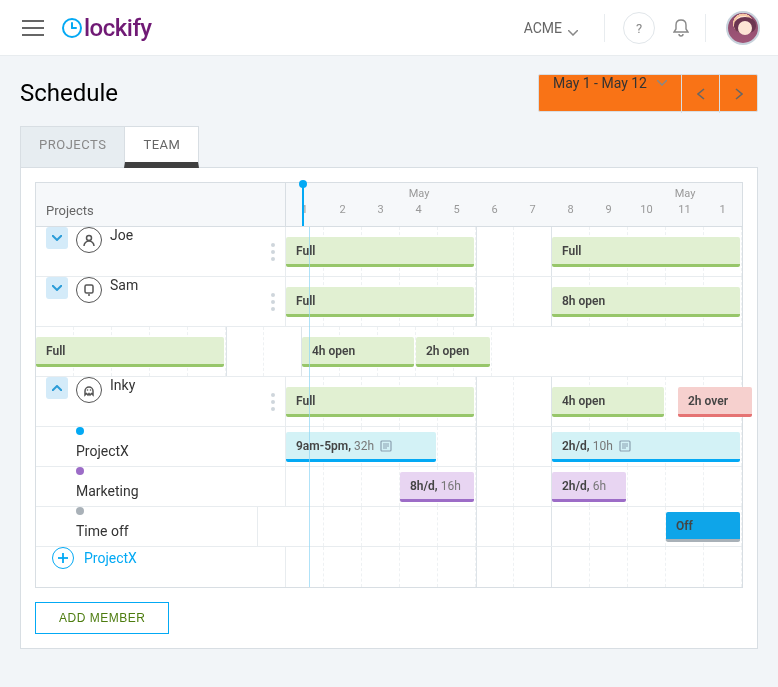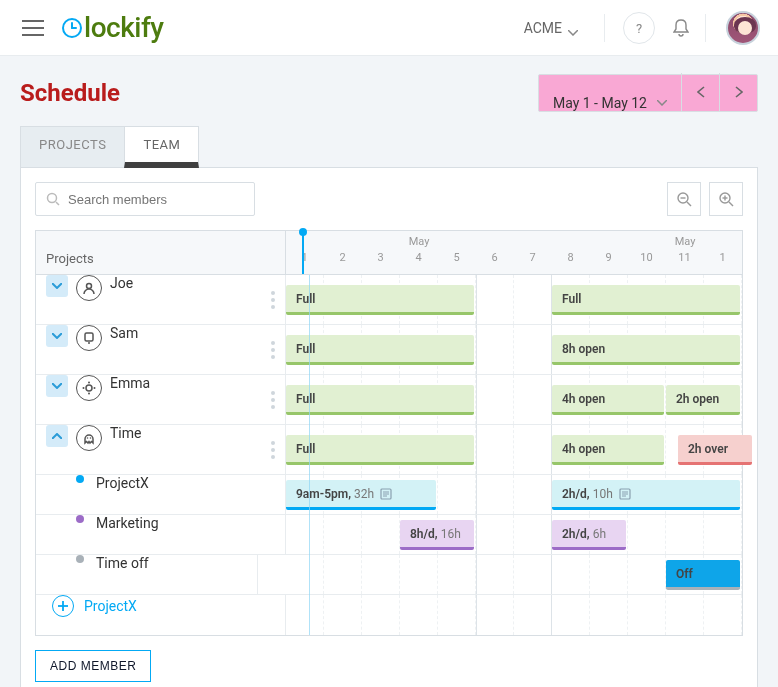--- a/index.html
+++ b/index.html
@@ -1,35 +1,35 @@
 <!DOCTYPE html>
 <html><head>
 <meta charset="utf-8">
 <style>
 * { box-sizing: border-box; margin: 0; padding: 0; }
 body { font-family: -apple-system, BlinkMacSystemFont, "Segoe UI", Roboto, sans-serif; background: #f2f5f8; width: 778px; height: 687px; overflow: hidden; color: #333; }
 .topbar { height: 56px; background: #fff; display: flex; align-items: center; padding: 0 18px; border-bottom: 1px solid #e8ecef; }
 .hamburger { cursor: pointer; padding: 4px; }
 .hamburger svg { display: block; }
-.logo { margin-left: 14px; color: #4d7c0f; font-size: 28px; font-weight: 500; letter-spacing: -0.5px; display: flex; align-items: center; }
+.logo { margin-left: 14px; color: #701a75; font-size: 24px; font-weight: 500; letter-spacing: -0.5px; display: flex; align-items: center; }
 .logo .clock { display: inline-block; width: 20px; height: 20px; border: 2.5px solid #03a9f4; border-radius: 50%; position: relative; margin-right: 2px; vertical-align: middle; }
 .logo .clock::before { content: ""; position: absolute; left: 7px; top: 2px; width: 2px; height: 7px; background: #03a9f4; border-radius: 1px; }
 .logo .clock::after { content: ""; position: absolute; left: 7px; top: 7px; width: 6px; height: 2px; background: #03a9f4; border-radius: 1px; }
 .spacer { flex: 1; }
 .workspace { color: #666; font-size: 14px; display: flex; align-items: flex-end; gap: 6px; cursor: pointer; margin-right: 18px; }
 .iconbtn { width: 32px; height: 32px; border: 1px solid #e1e6ea; border-radius: 50%; display: flex; align-items: center; justify-content: center; cursor: pointer; color: #777; margin-left: 10px; background: #fff; }
 .sep { width: 1px; height: 28px; background: #e8ecef; margin: 0 8px; }
 .avatar { width: 34px; height: 34px; border-radius: 50%; background: radial-gradient(circle at 50% 35%, #fde4d5 30%, #f5c6a5 32%, #f5c6a5 40%, transparent 41%), linear-gradient(#8b4a6b, #a05678); position: relative; margin-left: 12px; cursor: pointer; overflow: hidden; border: 2px solid #c7d2dc; }
 .avatar::before { content: ""; position: absolute; left: 6px; top: 4px; width: 22px; height: 16px; background: #6b3550; border-radius: 50% 50% 40% 40%; }
 .avatar::after { content: ""; position: absolute; left: 10px; top: 8px; width: 14px; height: 14px; background: #fde4d5; border-radius: 50%; }
 
 .page { padding: 18px 20px; }
 .pageheader { display: flex; align-items: center; margin-bottom: 14px; }
-.pagetitle { font-size: 24px; color: #b91c1c; font-weight: 700; }
-.daterange { display: flex; align-items: flex-end; border: 1px solid #d8dee3; background: #f9a8d4; border-radius: 2px; height: 38px; }
+.pagetitle { font-size: 24px; color: #000000; font-weight: 400; }
+.daterange { display: flex; align-items: flex-start; border: 1px solid #d8dee3; background: #f97316; border-radius: 2px; height: 38px; }
 .daterange .label { padding: 0 14px; font-size: 14px; color: #333; display: flex; align-items: center; gap: 10px; cursor: pointer; }
 .daterange .nav { width: 38px; height: 38px; display: flex; align-items: center; justify-content: center; border-left: 1px solid #d8dee3; cursor: pointer; color: #666; }
 
 .tabs { display: flex; }
 .tab { padding: 10px 18px; font-size: 13px; color: #888; letter-spacing: 0.5px; background: #e7edf1; border: 1px solid #d8dee3; cursor: pointer; }
 .tab.active { background: #fff; border-bottom: 6px solid #404040; color: #666; }
 .tab:first-child { border-right: none; }
 
 .panel { background: #fff; border: 1px solid #d8dee3; margin-top: -1px; padding: 14px; }
 .toolbar { display: flex; align-items: center; gap: 8px; margin-bottom: 14px; }
@@ -65,30 +65,30 @@
 
 .bar { position: absolute; top: 10px; height: 30px; border-radius: 2px; display: flex; align-items: center; padding: 0 10px; font-size: 12px; color: #444; font-weight: 600; }
 .bar.green { background: #e1f0d2; border-bottom: 3px solid #97c66a; }
 .bar.red { background: #f6d0ce; border-bottom: 3px solid #e57373; }
 .bar.cyan { background: #d3f2f6; border-bottom: 3px solid #03a9f4; }
 .bar.violet { background: #e8d5f2; border-bottom: 3px solid #9c6cc7; }
 .bar.grey { background: #0ea5e9; border-bottom: 3px solid #a9b1b8; }
 .bar .light { font-weight: 400; color: #777; margin-left: 3px; }
 .bar .note-icon { margin-left: 6px; color: #8aa0b0; }
 
-.subrow .namecell { padding-left: 40px; }
+.subrow .namecell { padding-left: 40px; flex-direction: column; }
 .dot { width: 8px; height: 8px; border-radius: 50%; display: inline-block; margin-right: 4px; }
 .dot.cyan { background: #03a9f4; }
 .dot.violet { background: #9c6cc7; }
 .dot.grey { background: #a9b1b8; }
 
 .addproject { display: flex; align-items: center; gap: 10px; color: #03a9f4; font-size: 14px; cursor: pointer; padding-left: 6px; }
 .addproject .plus { width: 22px; height: 22px; border: 1.8px solid #03a9f4; border-radius: 50%; display: flex; align-items: center; justify-content: center; }
 
-.addmember { margin-top: 14px; border: 1px solid #03a9f4; color: #0f172a; background: #fff; padding: 8px 14px; font-size: 12px; letter-spacing: 0.5px; cursor: pointer; }
+.addmember { margin-top: 14px; border: 1px solid #03a9f4; color: #4d7c0f; background: #fff; padding: 8px 23px; font-size: 12px; letter-spacing: 0.5px; cursor: pointer; }
 svg { display: block; }
 </style>
 </head>
 <body>
 
 <div class="topbar">
   <div class="hamburger">
     <svg width="22" height="18">
         <line x1="0" y1="2" x2="22" y2="2" stroke="#666" stroke-width="2"></line>
         <line x1="0" y1="9" x2="22" y2="9" stroke="#666" stroke-width="2"></line>
@@ -144,45 +144,20 @@
       </div>
     </div>
   </div>
 
   <div class="tabs">
     <div class="tab">PROJECTS</div>
     <div class="tab active">TEAM</div>
   </div>
 
   <div class="panel">
-    <div class="toolbar">
-      <div class="searchbox">
-        <svg width="14" height="14">
-            <circle cx="6" cy="6" r="4.5" fill="none" stroke="#bbb" stroke-width="1.5"></circle>
-            <line x1="10" y1="10" x2="13" y2="13" stroke="#bbb" stroke-width="1.5"></line>
-          </svg>
-        <input placeholder="Search members" style="">
-      </div>
-      <div class="spacer"></div>
-      <div class="zoombtn">
-        <svg width="16" height="16">
-            <circle cx="7" cy="7" r="5" fill="none" stroke="#999" stroke-width="1.4"></circle>
-            <line x1="4.5" y1="7" x2="9.5" y2="7" stroke="#999" stroke-width="1.4"></line>
-            <line x1="11" y1="11" x2="15" y2="15" stroke="#999" stroke-width="1.4"></line>
-          </svg>
-      </div>
-      <div class="zoombtn">
-        <svg width="16" height="16">
-            <circle cx="7" cy="7" r="5" fill="none" stroke="#999" stroke-width="1.4"></circle>
-            <line x1="4.5" y1="7" x2="9.5" y2="7" stroke="#999" stroke-width="1.4"></line>
-            <line x1="7" y1="4.5" x2="7" y2="9.5" stroke="#999" stroke-width="1.4"></line>
-            <line x1="11" y1="11" x2="15" y2="15" stroke="#999" stroke-width="1.4"></line>
-          </svg>
-      </div>
-    </div>
 
     <div class="grid">
       <div class="grid-header">
         <div class="col-name">Projects</div>
         <div class="col-days" id="days-header">
           <div class="today-marker"></div>
         <div class="daycell">1</div>
             <div class="daycell">2</div>
             <div class="daycell">3</div>
             <div class="daycell">4</div>
@@ -276,42 +251,20 @@
               <div class="slot"></div>
               <div class="bar green" style="left: 0px; width: 188px;">
                 <span>Full</span>
               </div>
               <div class="bar green" style="left: 266px; width: 188px;">
                 <span>8h open</span>
               </div>
             </div>
           </div>
           <div class="row">
-            <div class="namecell">
-              <div class="caret">
-                <svg width="10" height="6">
-                  <path d="M0 0 L5 5 L10 0" fill="none" stroke="#2b9cd8" stroke-width="2"></path>
-                </svg>
-              </div>
-              <div class="person-icon">
-                <svg width="14" height="14">
-                  <circle cx="7" cy="7" r="3" fill="none" stroke="#555" stroke-width="1.5"></circle>
-                  <circle cx="7" cy="1.5" r="1" fill="#555"></circle>
-                  <circle cx="7" cy="12.5" r="1" fill="#555"></circle>
-                  <circle cx="1.5" cy="7" r="1" fill="#555"></circle>
-                  <circle cx="12.5" cy="7" r="1" fill="#555"></circle>
-                </svg>
-              </div>
-              <span>Emma</span>
-              <div class="drag-handle">
-                <span></span>
-                <span></span>
-                <span></span>
-              </div>
-            </div>
             <div class="timeline">
               <div class="slot"></div>
               <div class="slot"></div>
               <div class="slot"></div>
               <div class="slot"></div>
               <div class="slot"></div>
               <div class="slot weekend-start"></div>
               <div class="slot weekend-end"></div>
               <div class="slot"></div>
               <div class="slot"></div>
@@ -336,21 +289,21 @@
                   <path d="M0 0 L5 5 L10 0" fill="none" stroke="#2b9cd8" stroke-width="2"></path>
                 </svg>
               </div>
               <div class="person-icon">
                 <svg width="14" height="14">
                   <path d="M3 8 A4 4 0 0 1 11 8 L11 12 L9.5 10.5 L8 12 L7 10.5 L6 12 L4.5 10.5 L3 12 Z" fill="none" stroke="#555" stroke-width="1.5"></path>
                   <circle cx="5.5" cy="7" r="0.8" fill="#555"></circle>
                   <circle cx="8.5" cy="7" r="0.8" fill="#555"></circle>
                 </svg>
               </div>
-              <span>Time</span>
+              <span>Inky</span>
               <div class="drag-handle">
                 <span></span>
                 <span></span>
                 <span></span>
               </div>
             </div>
             <div class="timeline">
               <div class="slot"></div>
               <div class="slot"></div>
               <div class="slot"></div>

